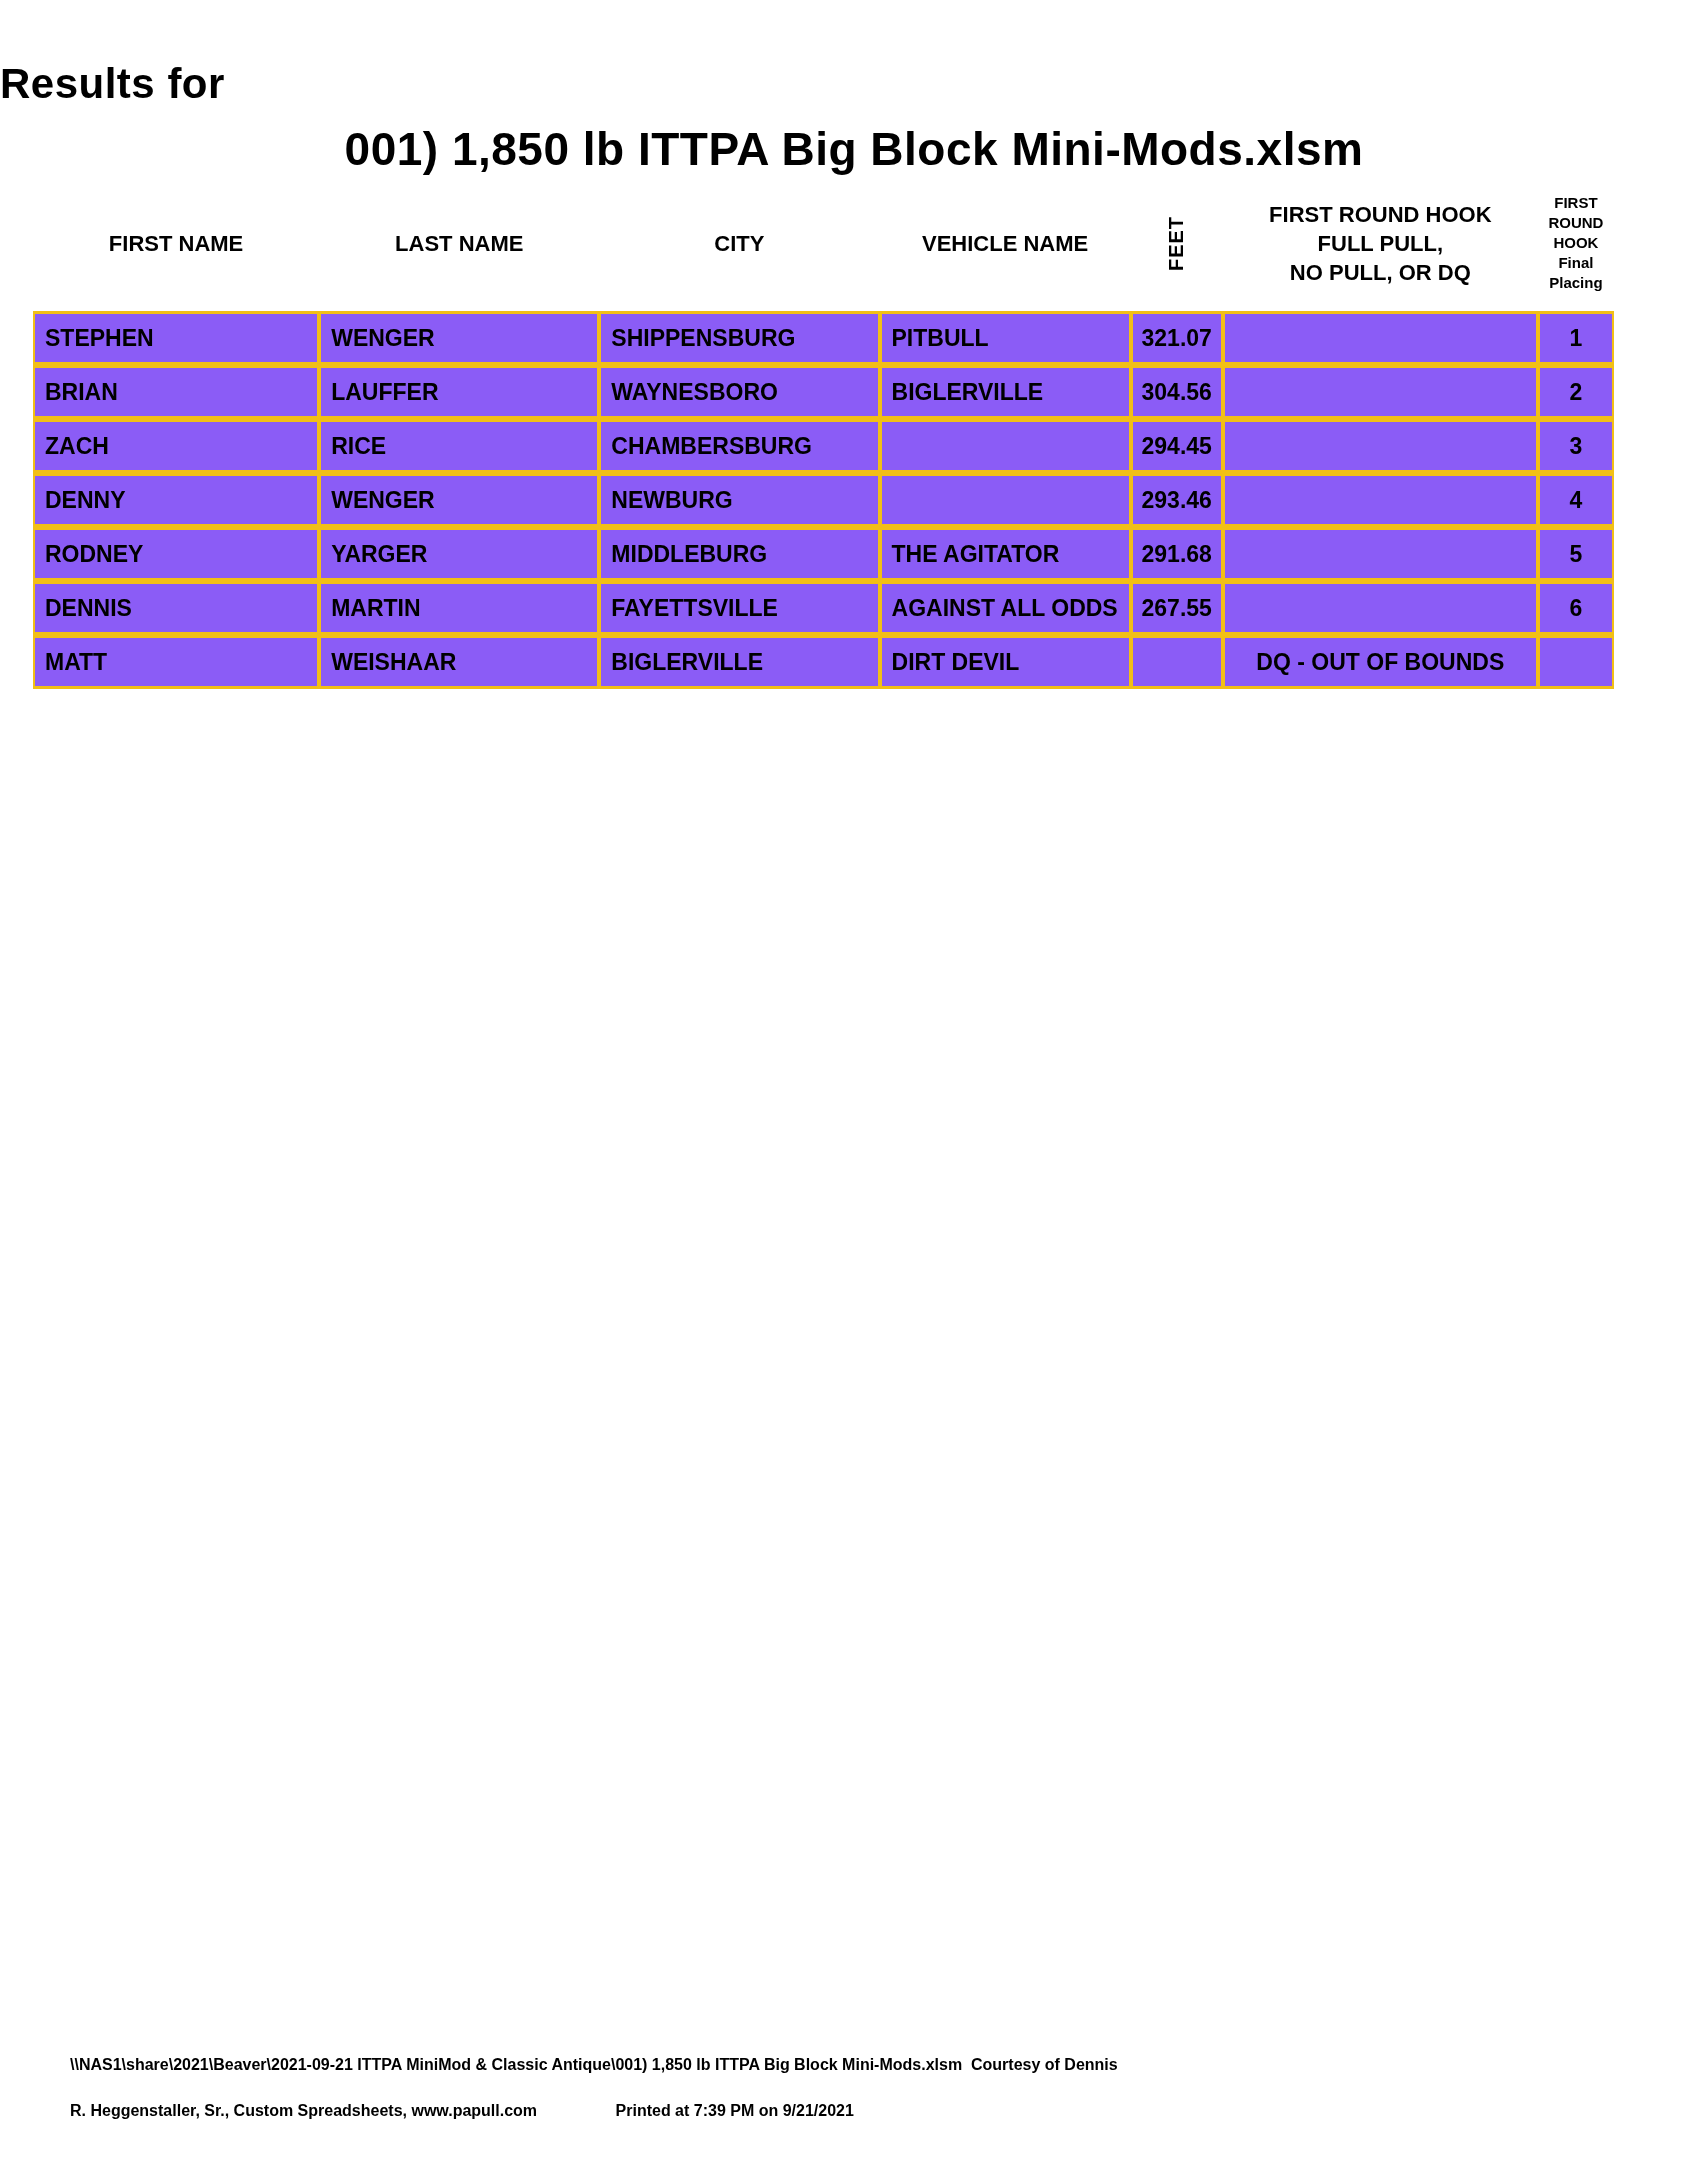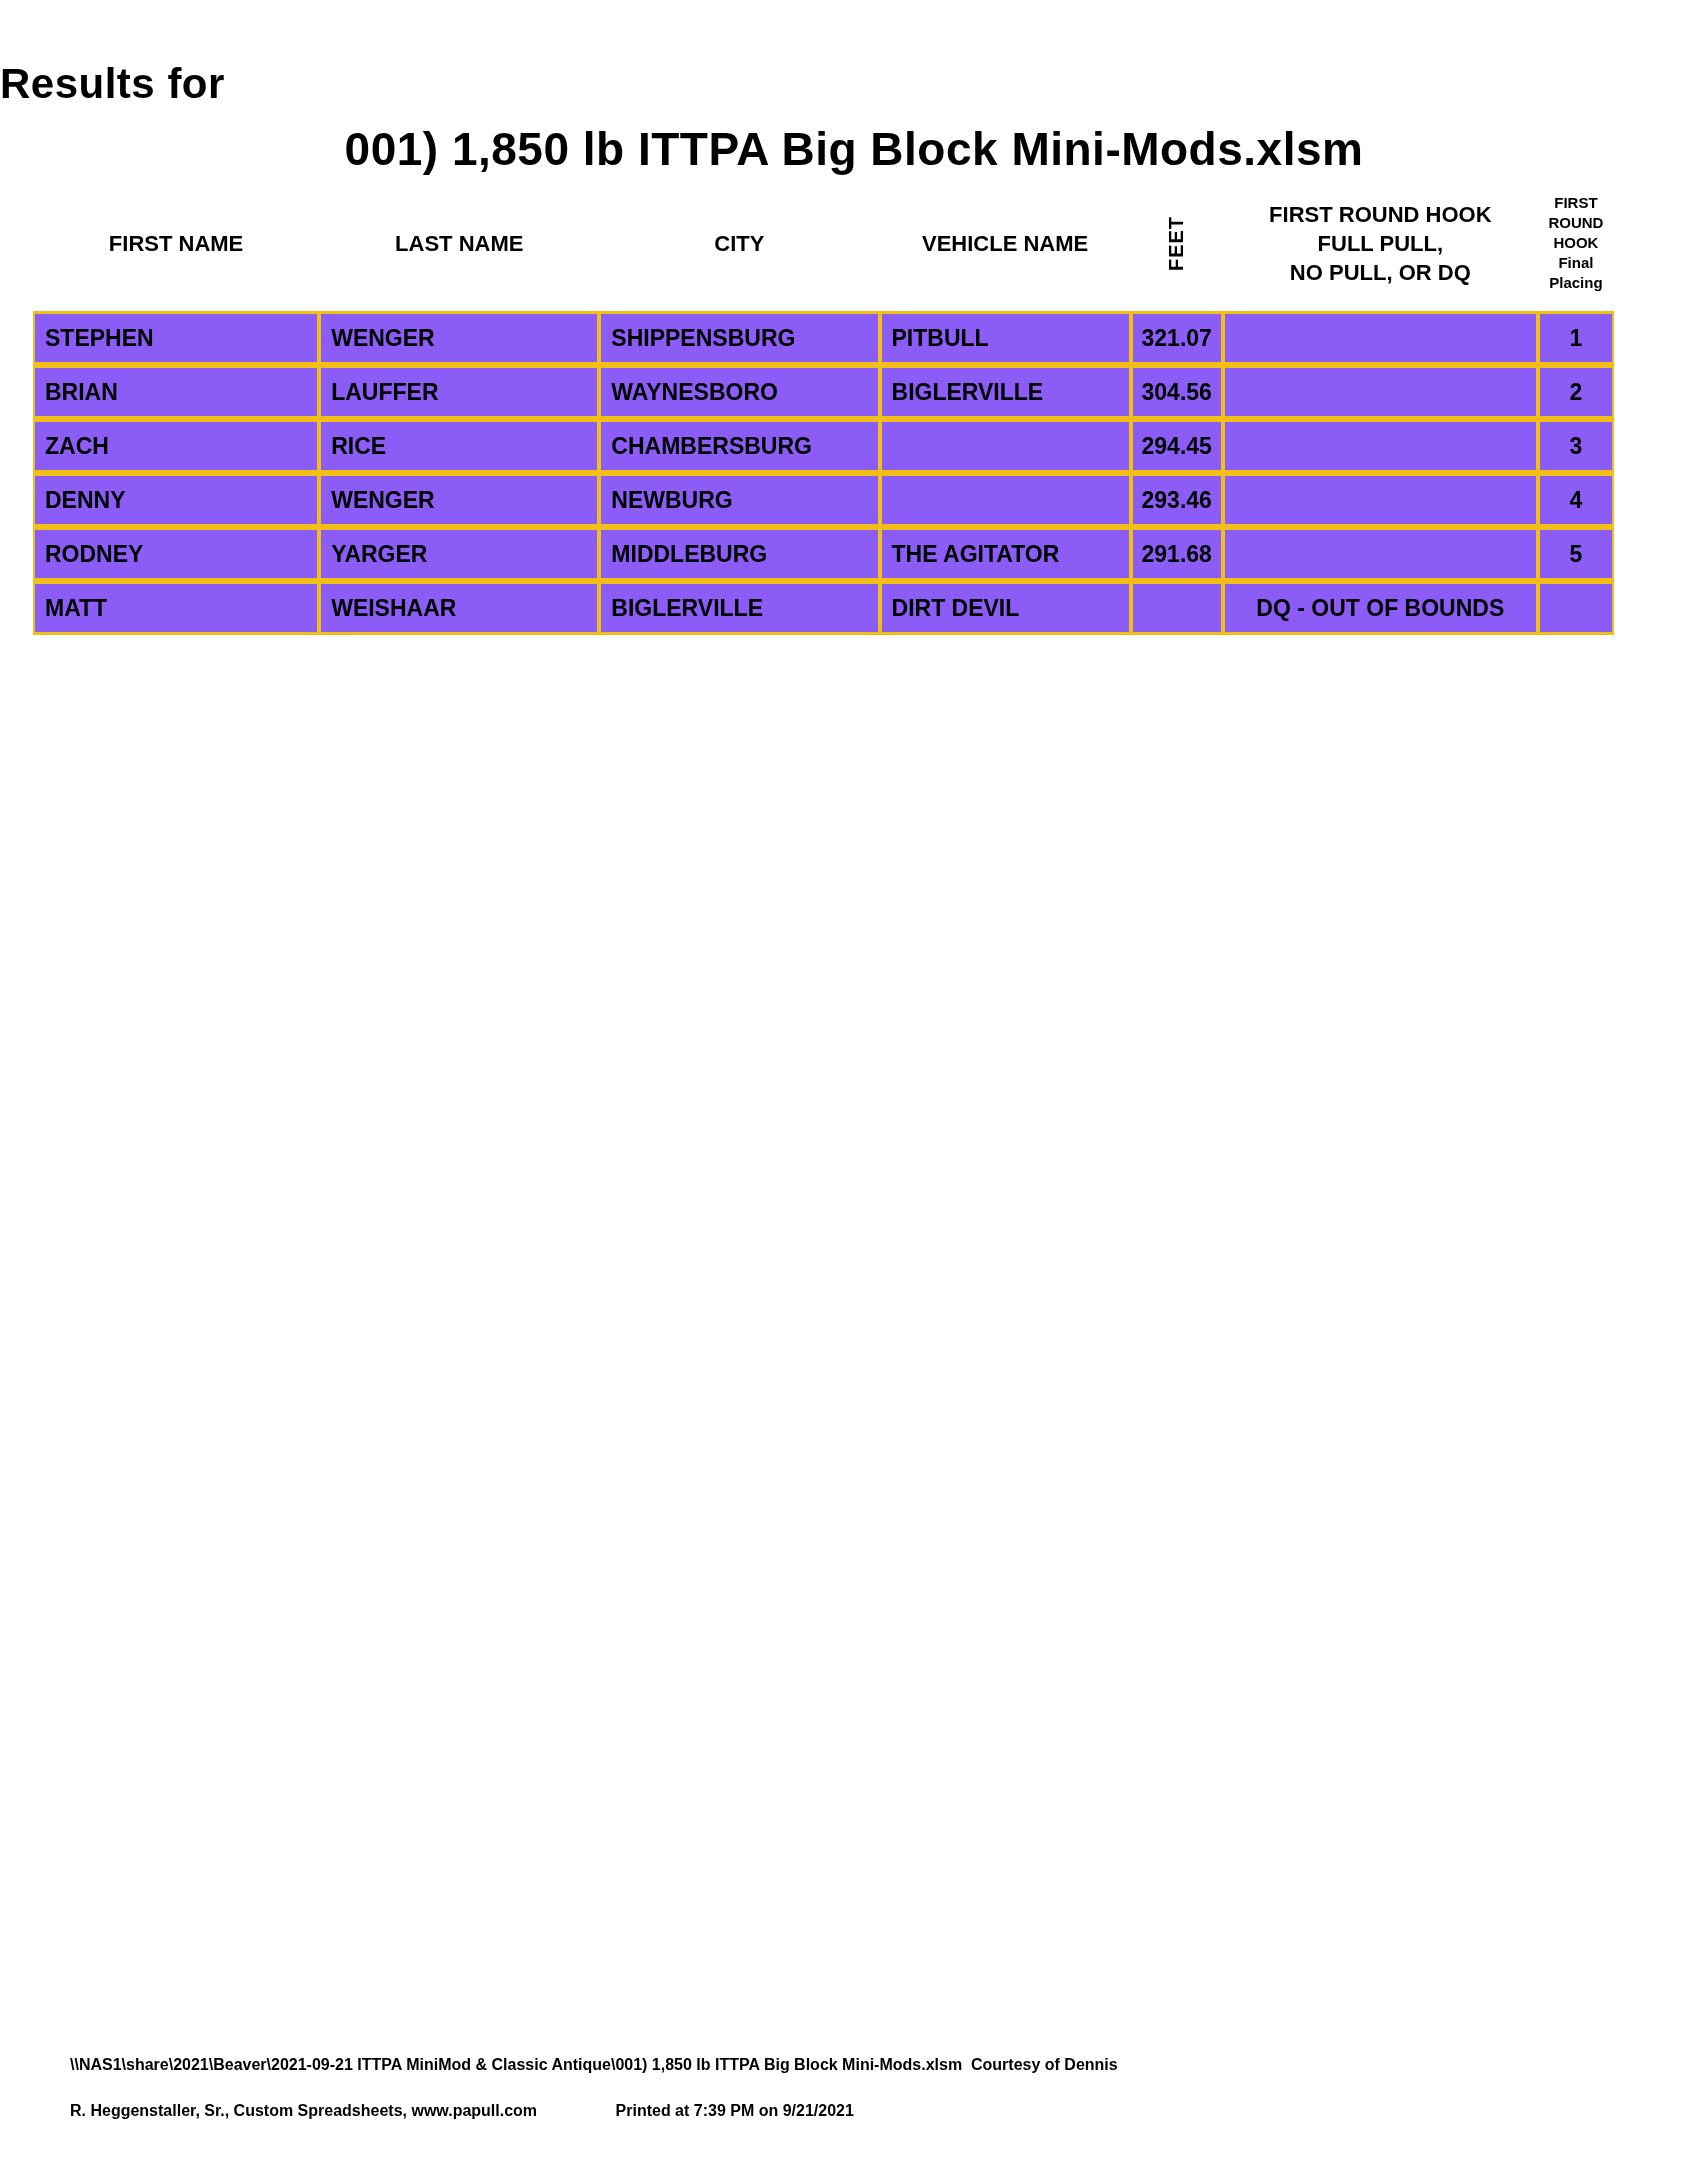--- a/index.html
+++ b/index.html
@@ -185,20 +185,29 @@
       <tr>
         <td class="al">RODNEY</td>
         <td class="al">YARGER</td>
         <td class="al">MIDDLEBURG</td>
         <td class="al">THE AGITATOR</td>
         <td class="ac">291.68</td>
         <td class="ac"></td>
         <td class="ac">5</td>
       </tr>
       <tr>
+        <td class="al">DENNIS</td>
+        <td class="al">MARTIN</td>
+        <td class="al">FAYETTSVILLE</td>
+        <td class="al">AGAINST ALL ODDS</td>
+        <td class="ac">267.55</td>
+        <td class="ac"></td>
+        <td class="ac">6</td>
+      </tr>
+      <tr>
         <td class="al">MATT</td>
         <td class="al">WEISHAAR</td>
         <td class="al">BIGLERVILLE</td>
         <td class="al">DIRT DEVIL</td>
         <td class="ac"></td>
         <td class="ac">DQ - OUT OF BOUNDS</td>
         <td class="ac"></td>
       </tr>
     </tbody>
   </table>

